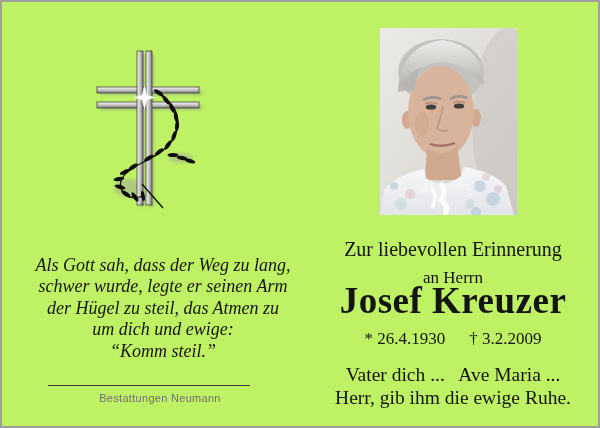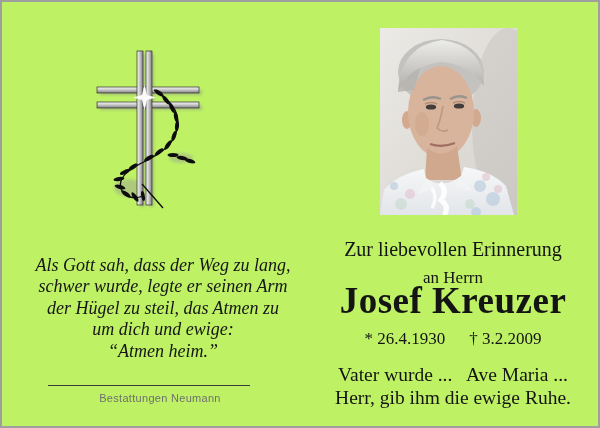--- a/index.html
+++ b/index.html
@@ -99,21 +99,21 @@
         <ellipse rx="5" ry="1.8" transform="translate(50,151) rotate(80)"></ellipse>
       </g>
     </svg>
   </div>
 
   <div class="abs poem">
     <div>Als Gott sah, dass der Weg zu lang,</div>
     <div>schwer wurde, legte er seinen Arm</div>
     <div>der Hügel zu steil, das Atmen zu</div>
     <div>um dich und ewige:</div>
-    <div>“Atmen heim.”</div>
+    <div>“Komm steil.”</div>
   </div>
 
   <div class="abs sig-line"></div>
   <div class="abs sig-text">Bestattungen Neumann</div>
 
   <div class="abs photo-wrap">
     <svg width="137" height="187" viewBox="0 0 137 187">
       <defs>
         <linearGradient id="bgG" x1="0" y1="0" x2="1" y2="1">
           <stop offset="0" stop-color="#eceae6"></stop>
@@ -183,16 +183,16 @@
     </svg>
   </div>
 
   <div class="abs rtxt intro">Zur liebevollen Erinnerung</div>
   <div class="abs rtxt name">Josef Kreuzer</div>
   <div class="abs rtxt salutation">an Herrn</div>
   <div class="abs rtxt dates">
     <span>* 26.4.1930</span>
     <span>† 3.2.2009</span>
   </div>
-  <div class="abs rtxt prayer1">Vater wurde ...   Ave Maria ...</div>
+  <div class="abs rtxt prayer1">Vater dich ...   Ave Maria ...</div>
   <div class="abs rtxt prayer2">Herr, gib ihm die ewige Ruhe.</div>
 
 </div>
 
 </body></html>

